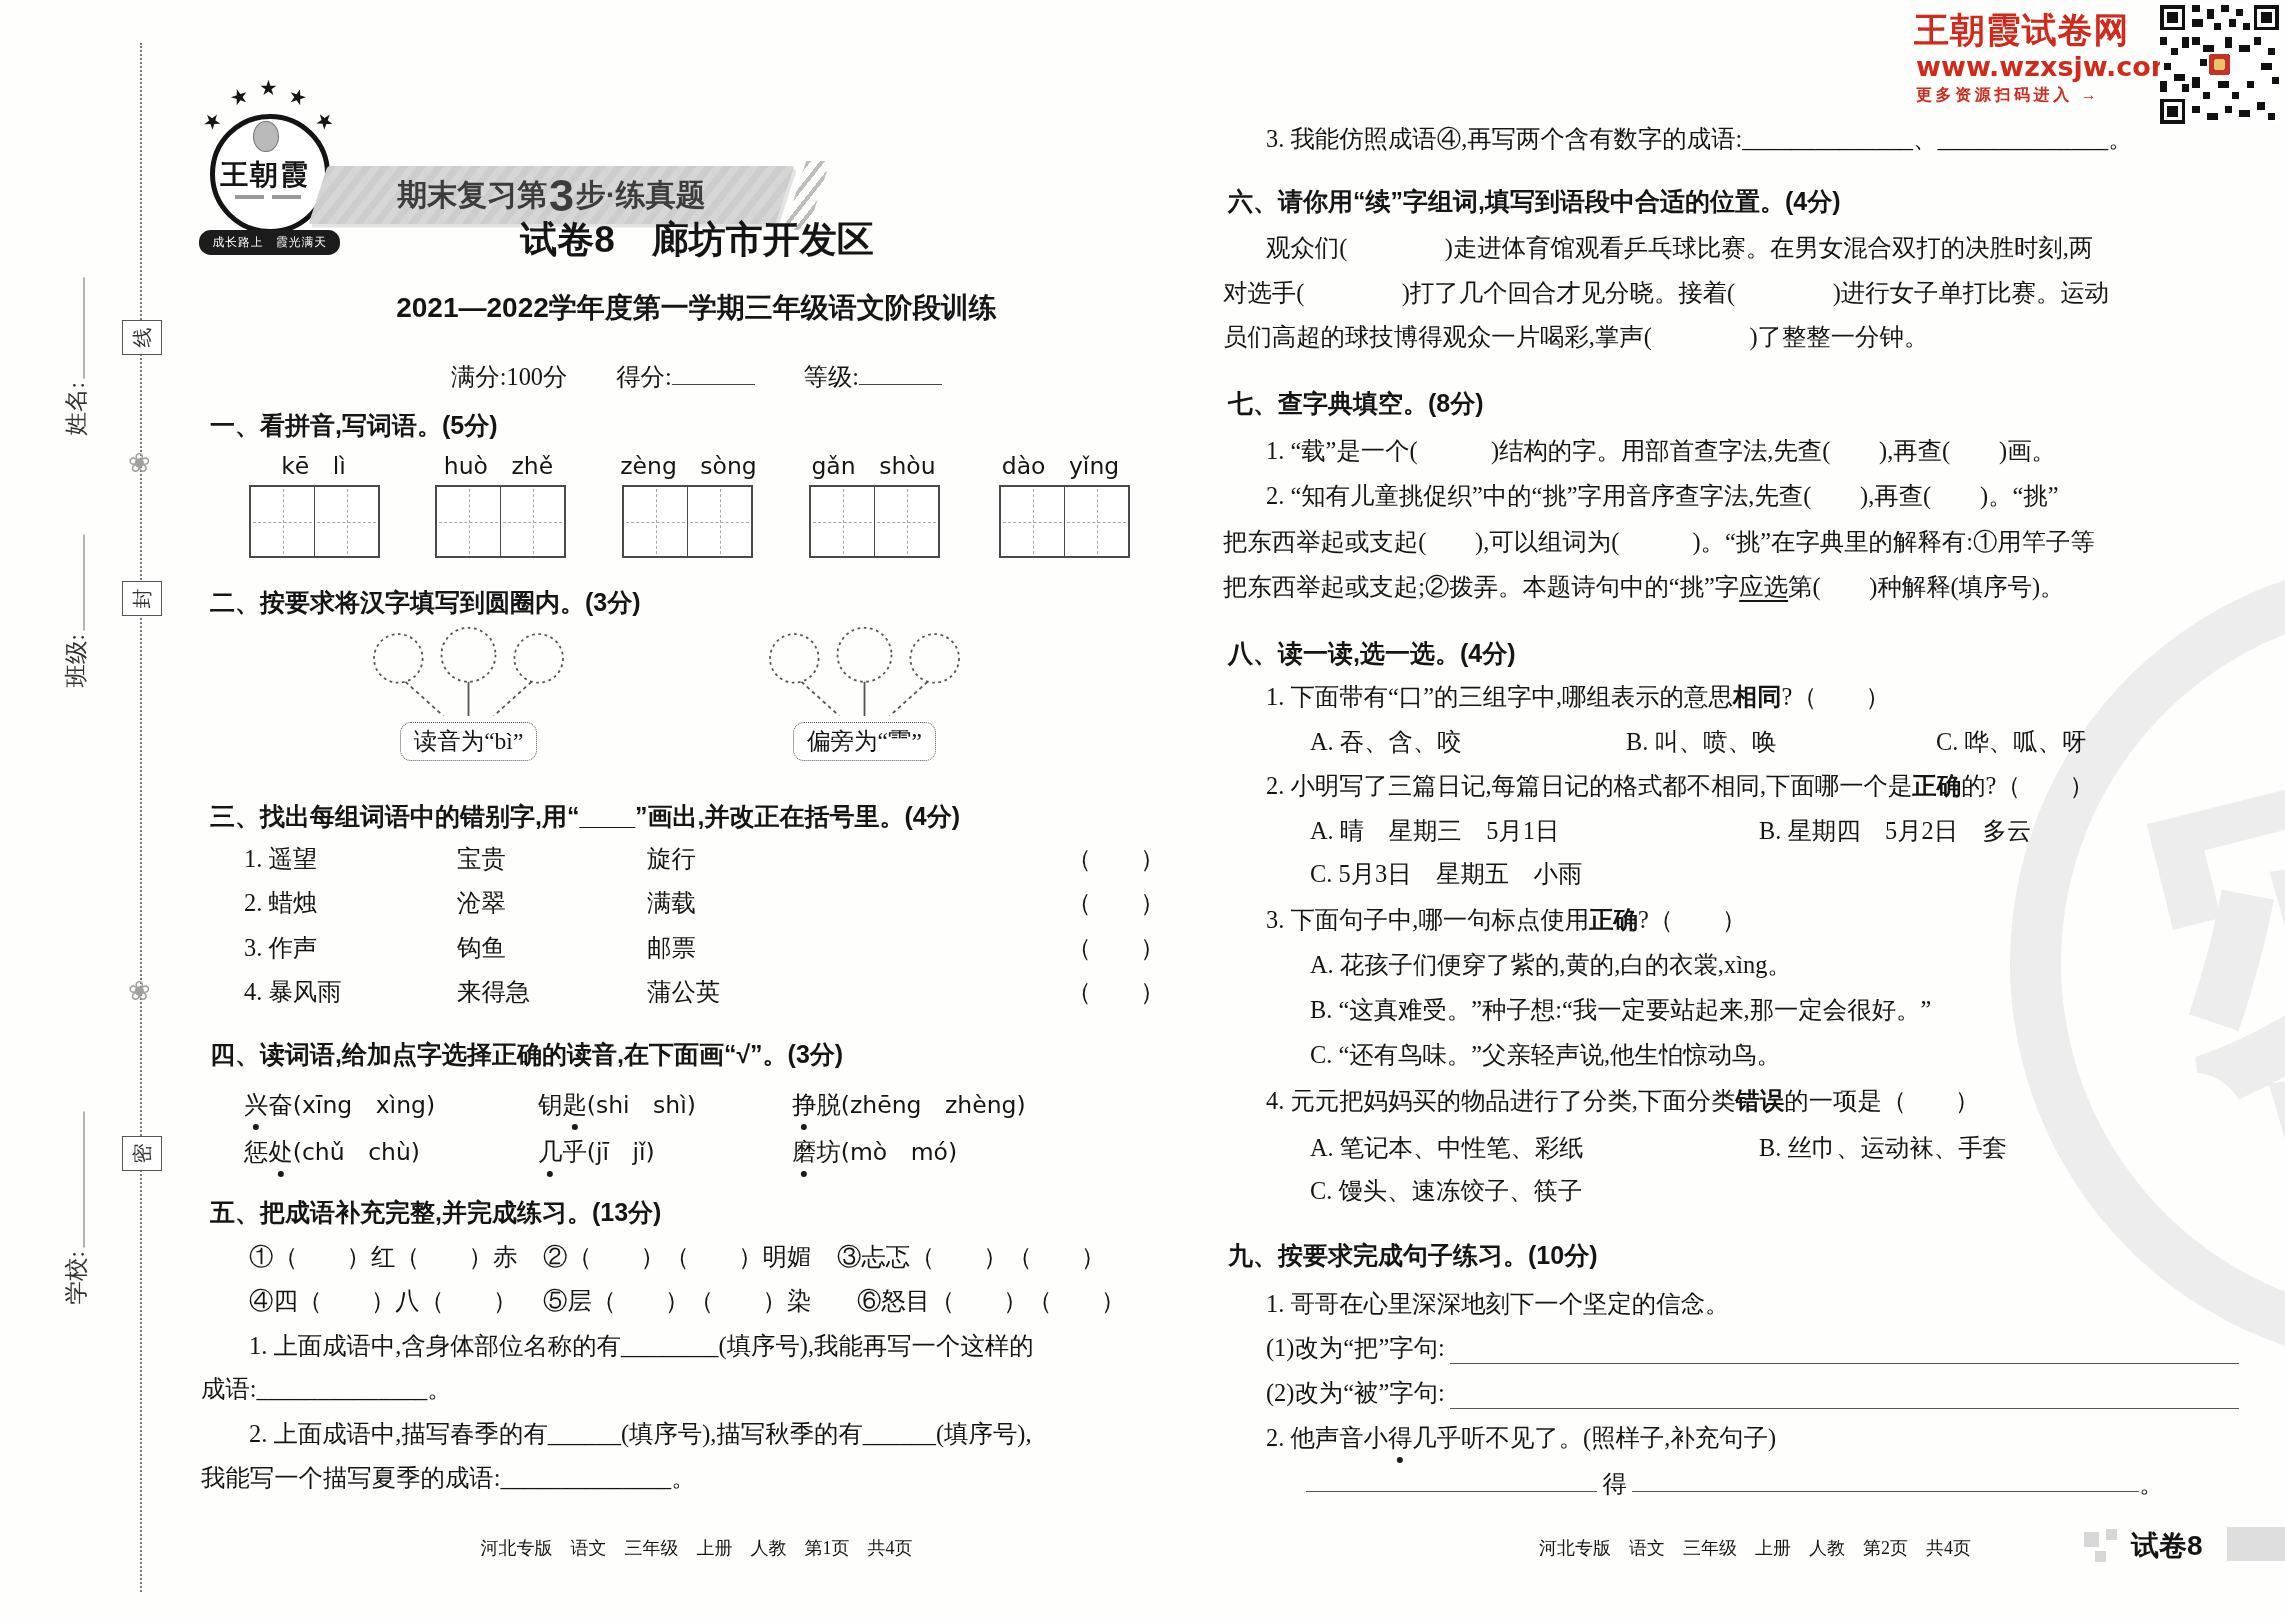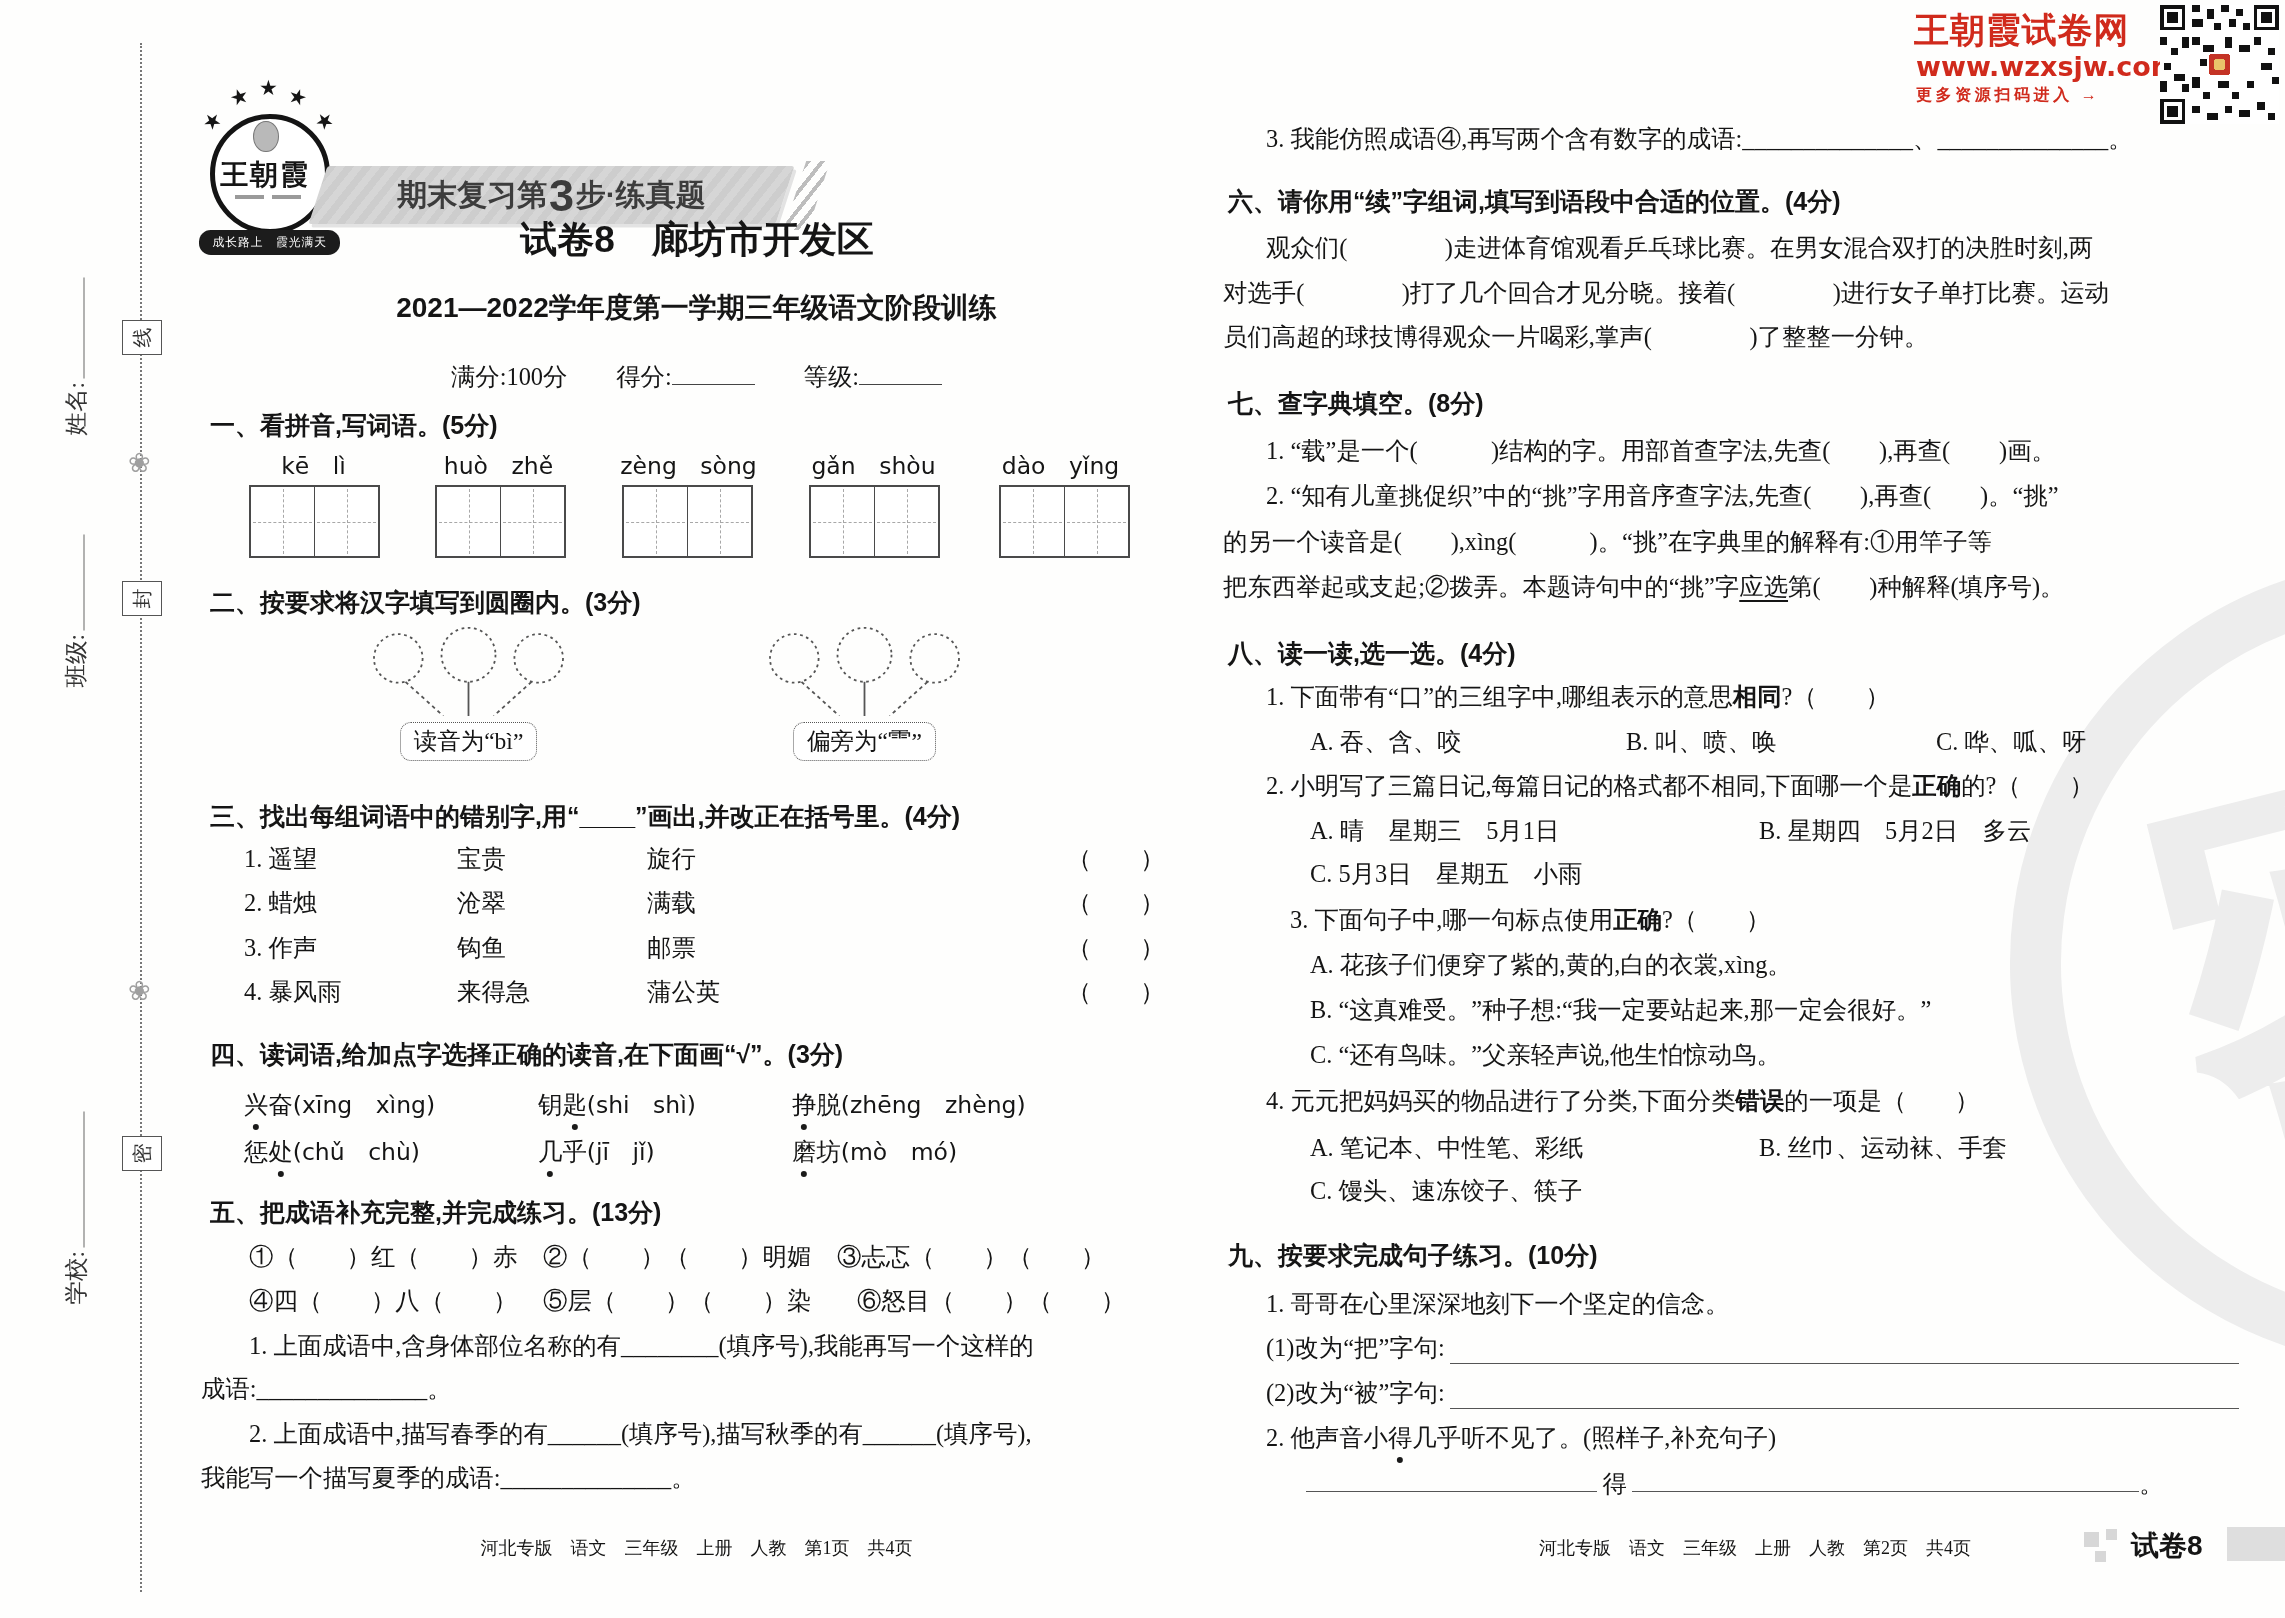--- a/index.html
+++ b/index.html
@@ -300,39 +300,39 @@
     <div class="abs t" style="left:1266px;top:123px;">3. 我能仿照成语④,再写两个含有数字的成语:______________、______________。</div>
 
     <div class="abs hd" style="left:1228px;top:185px;">六、请你用“续”字组词,填写到语段中合适的位置。(4分)</div>
     <div class="abs t" style="left:1266px;top:232px;">观众们(　　　　)走进体育馆观看乒乓球比赛。在男女混合双打的决胜时刻,两</div>
     <div class="abs t" style="left:1223px;top:277px;">对选手(　　　　)打了几个回合才见分晓。接着(　　　　)进行女子单打比赛。运动</div>
     <div class="abs t" style="left:1223px;top:321px;">员们高超的球技博得观众一片喝彩,掌声(　　　　)了整整一分钟。</div>
 
     <div class="abs hd" style="left:1228px;top:387px;">七、查字典填空。(8分)</div>
     <div class="abs t" style="left:1266px;top:435px;">1. “载”是一个(　　　)结构的字。用部首查字法,先查(　　),再查(　　)画。</div>
     <div class="abs t" style="left:1266px;top:480px;">2. “知有儿童挑促织”中的“挑”字用音序查字法,先查(　　),再查(　　)。“挑”</div>
-    <div class="abs t" style="left:1223px;top:526px;">的另一个读音是(　　),xìng(　　　)。“挑”在字典里的解释有:①用竿子等</div>
+    <div class="abs t" style="left:1223px;top:526px;">把东西举起或支起(　　),可以组词为(　　　)。“挑”在字典里的解释有:①用竿子等</div>
     <div class="abs t" style="left:1223px;top:571px;">
       <span>把东西举起或支起;②拨弄。本题诗句中的“挑”字</span><span class="uline">应选</span><span>第(　　)种解释(填序号)。</span>
     </div>
 
     <div class="abs hd" style="left:1228px;top:637px;">八、读一读,选一选。(4分)</div>
     <div class="abs t" style="left:1266px;top:681px;">
       <span>1. 下面带有“口”的三组字中,哪组表示的意思</span><b class="hei">相同</b><span>?（　　）</span>
     </div>
     <div class="abs t" style="left:1310px;top:726px;">A. 吞、含、咬</div>
     <div class="abs t" style="left:1626px;top:726px;">B. 叫、喷、唤</div>
     <div class="abs t" style="left:1936px;top:726px;">C. 哗、呱、呀</div>
     <div class="abs t" style="left:1266px;top:770px;">
       <span>2. 小明写了三篇日记,每篇日记的格式都不相同,下面哪一个是</span><b class="hei">正确</b><span>的?（　　）</span>
     </div>
     <div class="abs t" style="left:1310px;top:815px;">A. 晴　星期三　5月1日</div>
     <div class="abs t" style="left:1759px;top:815px;">B. 星期四　5月2日　多云</div>
     <div class="abs t" style="left:1310px;top:858px;">C. 5月3日　星期五　小雨</div>
-    <div class="abs t" style="left:1266px;top:904px;margin-left:24px;">
+    <div class="abs t" style="left:1266px;top:904px;">
       <span>3. 下面句子中,哪一句标点使用</span><b class="hei">正确</b><span>?（　　）</span>
     </div>
     <div class="abs t" style="left:1310px;top:949px;">A. 花孩子们便穿了紫的,黄的,白的衣裳,xìng。</div>
     <div class="abs t" style="left:1310px;top:994px;">B. “这真难受。”种子想:“我一定要站起来,那一定会很好。”</div>
     <div class="abs t" style="left:1310px;top:1039px;">C. “还有鸟味。”父亲轻声说,他生怕惊动鸟。</div>
     <div class="abs t" style="left:1266px;top:1085px;">
       <span>4. 元元把妈妈买的物品进行了分类,下面分类</span><b class="hei">错误</b><span>的一项是（　　）</span>
     </div>
     <div class="abs t" style="left:1310px;top:1132px;">A. 笔记本、中性笔、彩纸</div>
     <div class="abs t" style="left:1759px;top:1132px;">B. 丝巾、运动袜、手套</div>

